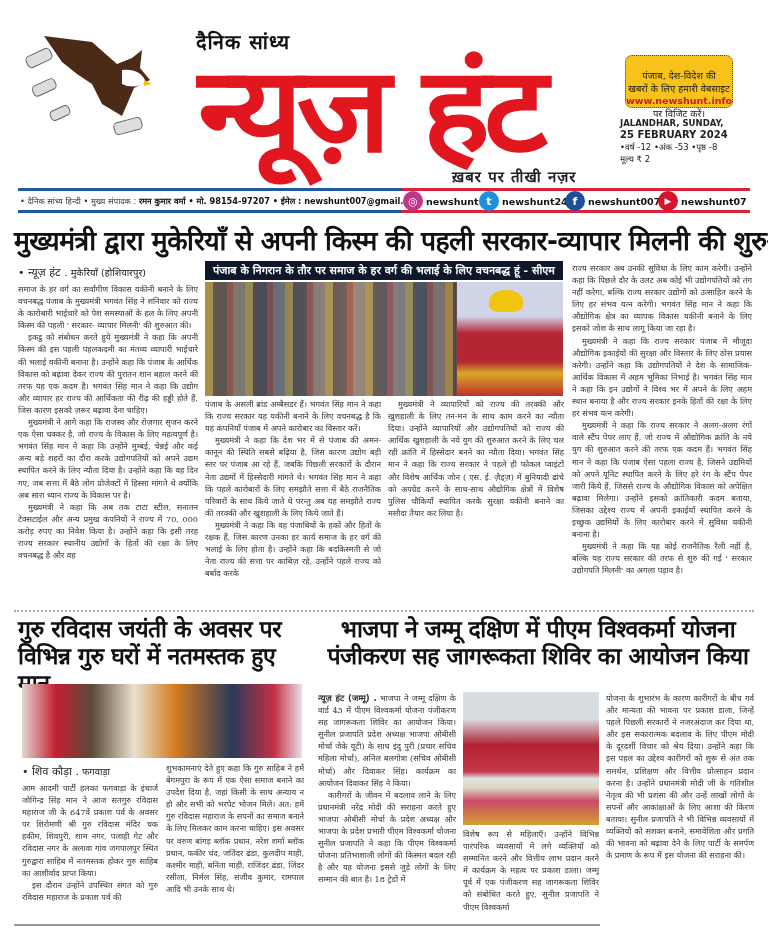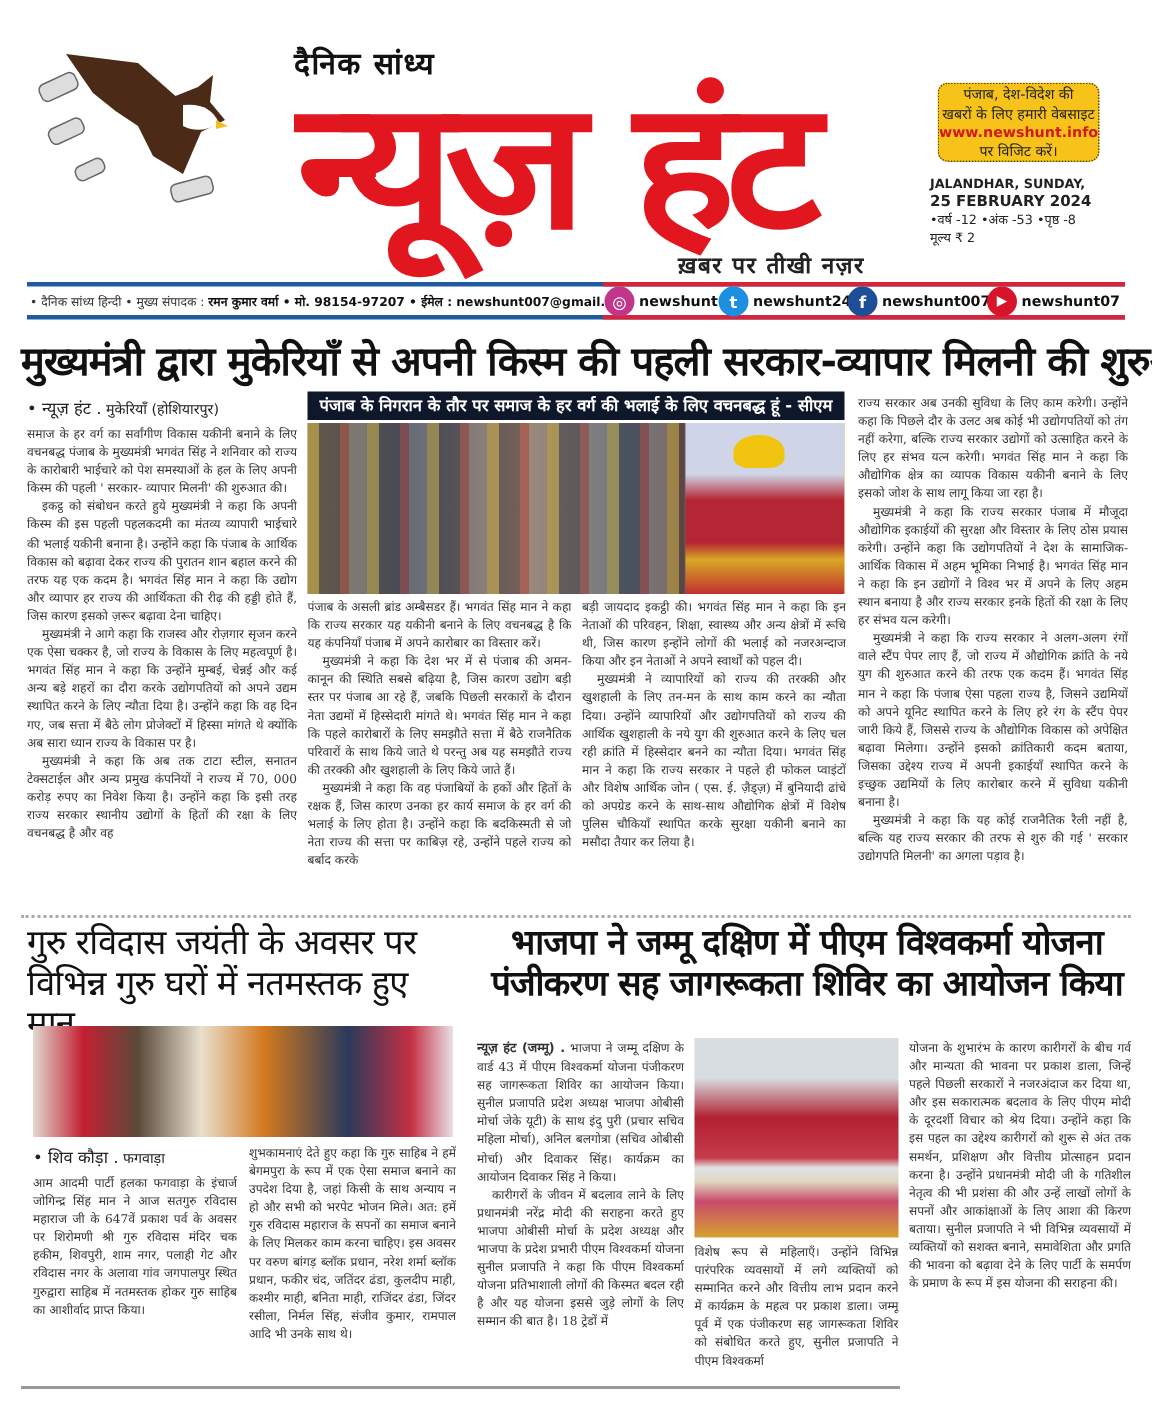--- a/index.html
+++ b/index.html
@@ -4,21 +4,21 @@
 <style>
 *{box-sizing:border-box;margin:0;padding:0}
 html,body{width:768px;height:940px;background:#fff;overflow:hidden}
 body{font-family:"DejaVu Sans",sans-serif;color:#222;position:relative}
 .abs{position:absolute}
 
 #eagle{left:22px;top:24px;width:140px;height:112px}
 #kicker{left:196px;top:28px;font-size:20px;font-weight:bold;color:#111;letter-spacing:1px}
 #logo{left:198px;top:46px;width:355px;height:128px;color:#e1161f;font-weight:bold;font-size:118px;line-height:128px;letter-spacing:-6px;transform:scaleX(1.08);transform-origin:left}
 #tagline{left:452px;top:166px;font-size:15px;font-weight:bold;color:#222;letter-spacing:1px}
-#webbox{left:625px;top:55px;width:108px;height:53px;background:#f7c31b;border:1.5px dotted #5a4500;border-radius:7px;font-size:9.5px;line-height:12.5px;text-align:center;padding-top:2px;color:#222}
+#webbox{left:625px;top:55px;width:108px;height:53px;background:#f7c31b;border:1.5px dotted #5a4500;border-radius:7px;font-size:9.5px;line-height:12.5px;text-align:center;padding-top:14px;color:#222}
 #webbox .url{color:#d21a1a;font-weight:bold}
 #dateline{left:620px;top:117px;width:118px;text-align:left;font-size:8.5px;line-height:12px;color:#222}
 #dateline b{font-weight:bold}
 
 #infobar{left:18px;top:188px;width:732px;height:25px;border-top:3px solid #1e5aa0;border-bottom:3px solid #1e5aa0}
 #infobar .redl{position:absolute;top:-3px;height:3px;left:384px;right:0;background:#d8243a}
 #infobar .redl2{position:absolute;bottom:-3px;height:3px;left:384px;right:0;background:#d8243a}
 #infotxt{position:absolute;left:2px;top:4px;font-size:8.2px;color:#333;white-space:nowrap}
 #infotxt b{font-weight:bold;color:#111}
 .soc{position:absolute;top:0px;height:20px;display:flex;align-items:center;font-size:9.5px;color:#111;font-weight:bold}
@@ -29,21 +29,21 @@
 .byline b{font-size:11px;font-weight:normal}
 .col{position:absolute;font-family:"DejaVu Serif",serif;font-size:8.1px;line-height:12.1px;color:#333;text-align:justify}
 .col p{text-indent:10px}
 .col p.noind{text-indent:0}
 #capbar{left:205px;top:261px;width:358px;height:19px;background:#0f172a;color:#fff;font-size:11px;font-weight:bold;text-align:center;line-height:19px;white-space:nowrap;overflow:hidden}
 #photo1{left:205px;top:282px;width:358px;height:114px;background:linear-gradient(90deg,#7a6a52 0%,#4e5360 20%,#8d7462 40%,#56606c 60%,#6b4f48 70%,#c9c9d2 72%,#c92c3a 85%,#e6b22a 100%);overflow:hidden}
 #photo1 .crowd{position:absolute;left:0;top:0;width:252px;height:114px;background:repeating-linear-gradient(90deg,rgba(255,220,60,.35) 0 8px,rgba(40,40,60,.25) 8px 22px,rgba(220,60,50,.3) 22px 28px,rgba(255,255,255,.15) 28px 40px)}
 #photo1 .spk{position:absolute;left:252px;top:0;width:106px;height:114px;background:linear-gradient(180deg,#cfd4e6 0%,#cfd4e6 30%,#b52634 45%,#b52634 70%,#d9a826 80%,#c03030 100%)}
 #photo1 .turban{position:absolute;left:284px;top:8px;width:34px;height:22px;background:#f1c40f;border-radius:50% 50% 30% 30%}
 #sep1{left:14px;top:610px;width:740px;height:0;border-top:2px dotted #aaa}
-#h2{left:18px;top:616px;width:292px;font-size:23px;line-height:27px;font-weight:normal;color:#111;letter-spacing:-0.5px}
+#h2{left:18px;top:616px;width:292px;font-size:23px;line-height:27px;font-weight:bold;color:#111;letter-spacing:-0.5px}
 #h3{left:322px;top:616px;width:432px;font-size:23px;line-height:27px;font-weight:bold;color:#111;text-align:center;letter-spacing:-0.5px}
 #photo2{left:22px;top:684px;width:280px;height:74px;background:linear-gradient(90deg,#e0d8d0 0%,#c32032 12%,#5a4a3a 25%,#e9e0cf 40%,#d37a1e 55%,#2b3a5b 75%,#c53044 90%,#e8e0e8 100%)}
 #photo3{left:463px;top:692px;width:136px;height:133px;background:linear-gradient(180deg,#d8dde2 0%,#d8dde2 20%,#b12030 40%,#c53a4a 60%,#e0e2e5 65%,#dfd6c0 72%,#c84a6a 82%,#d6a030 100%)}
 #sep2{left:14px;top:924px;width:586px;height:0;border-top:2px solid #999}
 </style>
 </head>
 <body>
 
 <div class="abs" id="eagle">
   <svg width="140" height="112" viewBox="0 0 140 112">
@@ -119,41 +119,41 @@
   <div class="turban"></div>
 </div>
 
 <div class="col" style="left:205px;top:398px;width:176px;height:208px;overflow:hidden">
   <p class="noind">पंजाब के असली ब्रांड अम्बैसडर हैं। भगवंत सिंह मान ने कहा कि राज्य सरकार यह यकीनी बनाने के लिए वचनबद्ध है कि यह कंपनियाँ पंजाब में अपने कारोबार का विस्तार करें।</p>
   <p>मुख्यमंत्री ने कहा कि देश भर में से पंजाब की अमन-कानून की स्थिति सबसे बढ़िया है, जिस कारण उद्योग बड़ी स्तर पर पंजाब आ रहे हैं, जबकि पिछली सरकारों के दौरान नेता उद्यमों में हिस्सेदारी मांगते थे। भगवंत सिंह मान ने कहा कि पहले कारोबारों के लिए समझौते सत्ता में बैठे राजनैतिक परिवारों के साथ किये जाते थे परन्तु अब यह समझौते राज्य की तरक्की और खुशहाली के लिए किये जाते हैं।</p>
   <p>मुख्यमंत्री ने कहा कि वह पंजाबियों के हकों और हितों के रक्षक हैं, जिस कारण उनका हर कार्य समाज के हर वर्ग की भलाई के लिए होता है। उन्होंने कहा कि बदकिस्मती से जो नेता राज्य की सत्ता पर काबिज़ रहे, उन्होंने पहले राज्य को बर्बाद करके</p>
 </div>
 
 <div class="col" style="left:388px;top:398px;width:176px;height:208px;overflow:hidden">
-  <p class="noind">बड़ी जायदाद इकट्ठी की। भगवंत सिंह मान ने कहा कि इन नेताओं की परिवहन, शिक्षा, स्वास्थ्य और अन्य क्षेत्रों में रूचि थी, जिस कारण इन्होंने लोगों की भलाई को नजरअन्दाज किया और इन नेताओं ने अपने स्वार्थों को पहल दी।</p>
   <p>मुख्यमंत्री ने व्यापारियों को राज्य की तरक्की और खुशहाली के लिए तन-मन के साथ काम करने का न्यौता दिया। उन्होंने व्यापारियों और उद्योगपतियों को राज्य की आर्थिक खुशहाली के नये युग की शुरुआत करने के लिए चल रही क्रांति में हिस्सेदार बनने का न्यौता दिया। भगवंत सिंह मान ने कहा कि राज्य सरकार ने पहले ही फोकल प्वाइंटों और विशेष आर्थिक जोन ( एस. ई. ज़ैड्ज़) में बुनियादी ढांचे को अपग्रेड करने के साथ-साथ औद्योगिक क्षेत्रों में विशेष पुलिस चौकियाँ स्थापित करके सुरक्षा यकीनी बनाने का मसौदा तैयार कर लिया है।</p>
 </div>
 
 <div class="col" style="left:572px;top:262px;width:180px;height:344px;overflow:hidden">
   <p class="noind">राज्य सरकार अब उनकी सुविधा के लिए काम करेगी। उन्होंने कहा कि पिछले दौर के उलट अब कोई भी उद्योगपतियों को तंग नहीं करेगा, बल्कि राज्य सरकार उद्योगों को उत्साहित करने के लिए हर संभव यत्न करेगी। भगवंत सिंह मान ने कहा कि औद्योगिक क्षेत्र का व्यापक विकास यकीनी बनाने के लिए इसको जोश के साथ लागू किया जा रहा है।</p>
   <p>मुख्यमंत्री ने कहा कि राज्य सरकार पंजाब में मौजूदा औद्योगिक इकाईयों की सुरक्षा और विस्तार के लिए ठोस प्रयास करेगी। उन्होंने कहा कि उद्योगपतियों ने देश के सामाजिक-आर्थिक विकास में अहम भूमिका निभाई है। भगवंत सिंह मान ने कहा कि इन उद्योगों ने विश्व भर में अपने के लिए अहम स्थान बनाया है और राज्य सरकार इनके हितों की रक्षा के लिए हर संभव यत्न करेगी।</p>
   <p>मुख्यमंत्री ने कहा कि राज्य सरकार ने अलग-अलग रंगों वाले स्टैंप पेपर लाए हैं, जो राज्य में औद्योगिक क्रांति के नये युग की शुरुआत करने की तरफ एक कदम हैं। भगवंत सिंह मान ने कहा कि पंजाब ऐसा पहला राज्य है, जिसने उद्यमियों को अपने यूनिट स्थापित करने के लिए हरे रंग के स्टैंप पेपर जारी किये हैं, जिससे राज्य के औद्योगिक विकास को अपेक्षित बढ़ावा मिलेगा। उन्होंने इसको क्रांतिकारी कदम बताया, जिसका उद्देश्य राज्य में अपनी इकाईयाँ स्थापित करने के इच्छुक उद्यमियों के लिए कारोबार करने में सुविधा यकीनी बनाना है।</p>
   <p>मुख्यमंत्री ने कहा कि यह कोई राजनैतिक रैली नहीं है, बल्कि यह राज्य सरकार की तरफ से शुरु की गई ' सरकार उद्योगपति मिलनी' का अगला पड़ाव है।</p>
 </div>
 
 <div class="abs" id="sep1"></div>
 
 <div class="abs" id="h2">गुरु रविदास जयंती के अवसर पर विभिन्न गुरु घरों में नतमस्तक हुए मान</div>
 <div class="abs" id="photo2"></div>
 <div class="abs byline" style="left:22px;top:763px">
   <b>• शिव कौड़ा .</b>
   <span>फगवाड़ा</span>
 </div>
 <div class="col" style="left:22px;top:782px;width:136px;height:140px;overflow:hidden">
   <p class="noind">आम आदमी पार्टी हलका फगवाड़ा के इंचार्ज जोगिन्द्र सिंह मान ने आज सतगुरु रविदास महाराज जी के 647वें प्रकाश पर्व के अवसर पर शिरोमणी श्री गुरु रविदास मंदिर चक हकीम, शिवपुरी, शाम नगर, पलाही गेट और रविदास नगर के अलावा गांव जगपालपुर स्थित गुरुद्वारा साहिब में नतमस्तक होकर गुरु साहिब का आशीर्वाद प्राप्त किया।</p>
+  <p>इस दौरान उन्होंने उपस्थित संगत को गुरु रविदास महाराज के प्रकाश पर्व की</p>
 </div>
 <div class="col" style="left:166px;top:762px;width:138px;height:160px;overflow:hidden">
   <p class="noind">शुभकामनाएं देते हुए कहा कि गुरु साहिब ने हमें बेगमपुरा के रूप में एक ऐसा समाज बनाने का उपदेश दिया है, जहां किसी के साथ अन्याय न हो और सभी को भरपेट भोजन मिले। अत: हमें गुरु रविदास महाराज के सपनों का समाज बनाने के लिए मिलकर काम करना चाहिए। इस अवसर पर वरुण बांगड़ ब्लॉक प्रधान, नरेश शर्मा ब्लॉक प्रधान, फकीर चंद, जतिंदर ढंडा, कुलदीप माही, कश्मीर माही, बनिता माही, राजिंदर ढंडा, जिंदर रसीला, निर्मल सिंह, संजीव कुमार, रामपाल आदि भी उनके साथ थे।</p>
 </div>
 
 <div class="abs" id="h3">भाजपा ने जम्मू दक्षिण में पीएम विश्वकर्मा योजना पंजीकरण सह जागरूकता शिविर का आयोजन किया</div>
 <div class="col" style="left:318px;top:692px;width:138px;height:230px;overflow:hidden">
   <p class="noind"><b style="font-family:'DejaVu Sans',sans-serif;font-size:8.5px">न्यूज़ हंट (जम्मू) .</b> <span>भाजपा ने जम्मू दक्षिण के वार्ड 43 में पीएम विश्वकर्मा योजना पंजीकरण सह जागरूकता शिविर का आयोजन किया। सुनील प्रजापति प्रदेश अध्यक्ष भाजपा ओबीसी मोर्चा जेके यूटी) के साथ इंदु पुरी (प्रचार सचिव महिला मोर्चा), अनिल बलगोत्रा (सचिव ओबीसी मोर्चा) और दिवाकर सिंह। कार्यक्रम का आयोजन दिवाकर सिंह ने किया।</span></p>
   <p>कारीगरों के जीवन में बदलाव लाने के लिए प्रधानमंत्री नरेंद्र मोदी की सराहना करते हुए भाजपा ओबीसी मोर्चा के प्रदेश अध्यक्ष और भाजपा के प्रदेश प्रभारी पीएम विश्वकर्मा योजना सुनील प्रजापति ने कहा कि पीएम विश्वकर्मा योजना प्रतिभाशाली लोगों की किस्मत बदल रही है और यह योजना इससे जुड़े लोगों के लिए सम्मान की बात है। 18 ट्रेडों में</p>
 </div>

